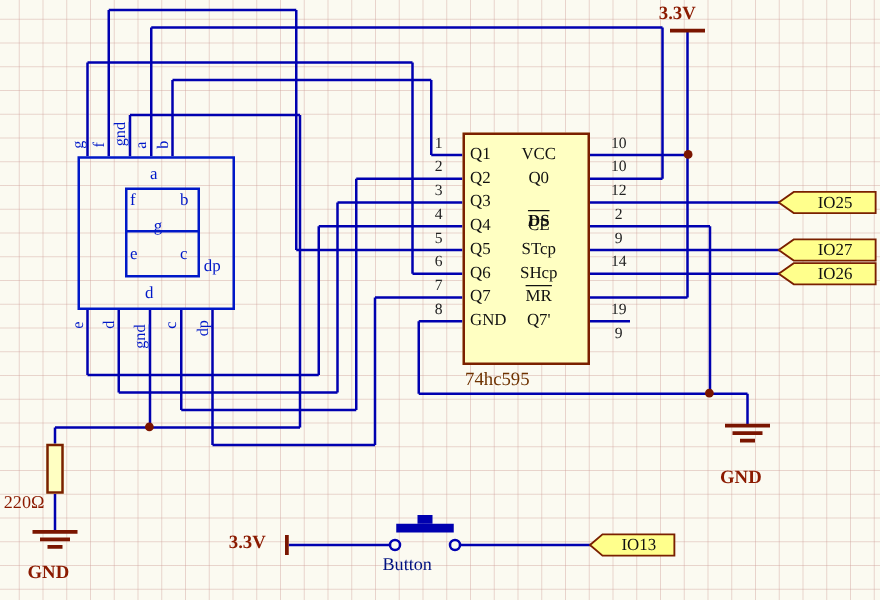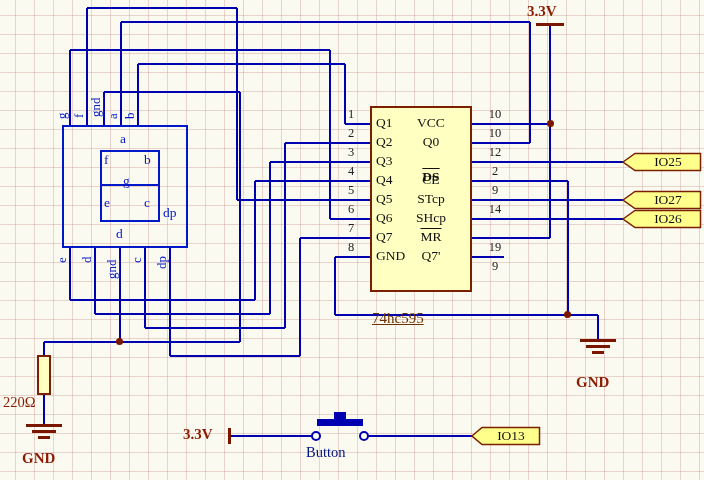--- a/index.html
+++ b/index.html
@@ -154,21 +154,21 @@
 
   <div class="pnum" style="left:482px;top:107px;">10</div>
   <div class="pnum" style="left:482px;top:126px;">10</div>
   <div class="pnum" style="left:482px;top:145px;">12</div>
   <div class="pnum" style="left:482px;top:164px;">2</div>
   <div class="pnum" style="left:482px;top:183px;">9</div>
   <div class="pnum" style="left:482px;top:202px;">14</div>
   <div class="pnum" style="left:482px;top:240px;">19</div>
   <div class="pnum" style="left:482px;top:259px;">9</div>
 
-  <span style="position:absolute;left:372px;top:310px;font-size:15px;color:#6E3200;text-decoration:underline;">74hc595</span>
+  <span style="position:absolute;left:372px;top:296px;font-size:15px;color:#6E3200;">74hc595</span>
 
   <span class="ptxt" style="left:527px;top:3px;">3.3V</span>
   <div class="gbar" style="left:536px;top:23px;width:28px;"></div>
 
   <div class="gbar" style="left:580px;top:339px;width:36px;"></div>
   <div class="gbar" style="left:586px;top:345px;width:24px;"></div>
   <div class="gbar" style="left:592px;top:351px;width:12px;"></div>
   <span class="ptxt" style="left:576px;top:374px;">GND</span>
 
   <div class="gbar" style="left:26px;top:424px;width:36px;"></div>

